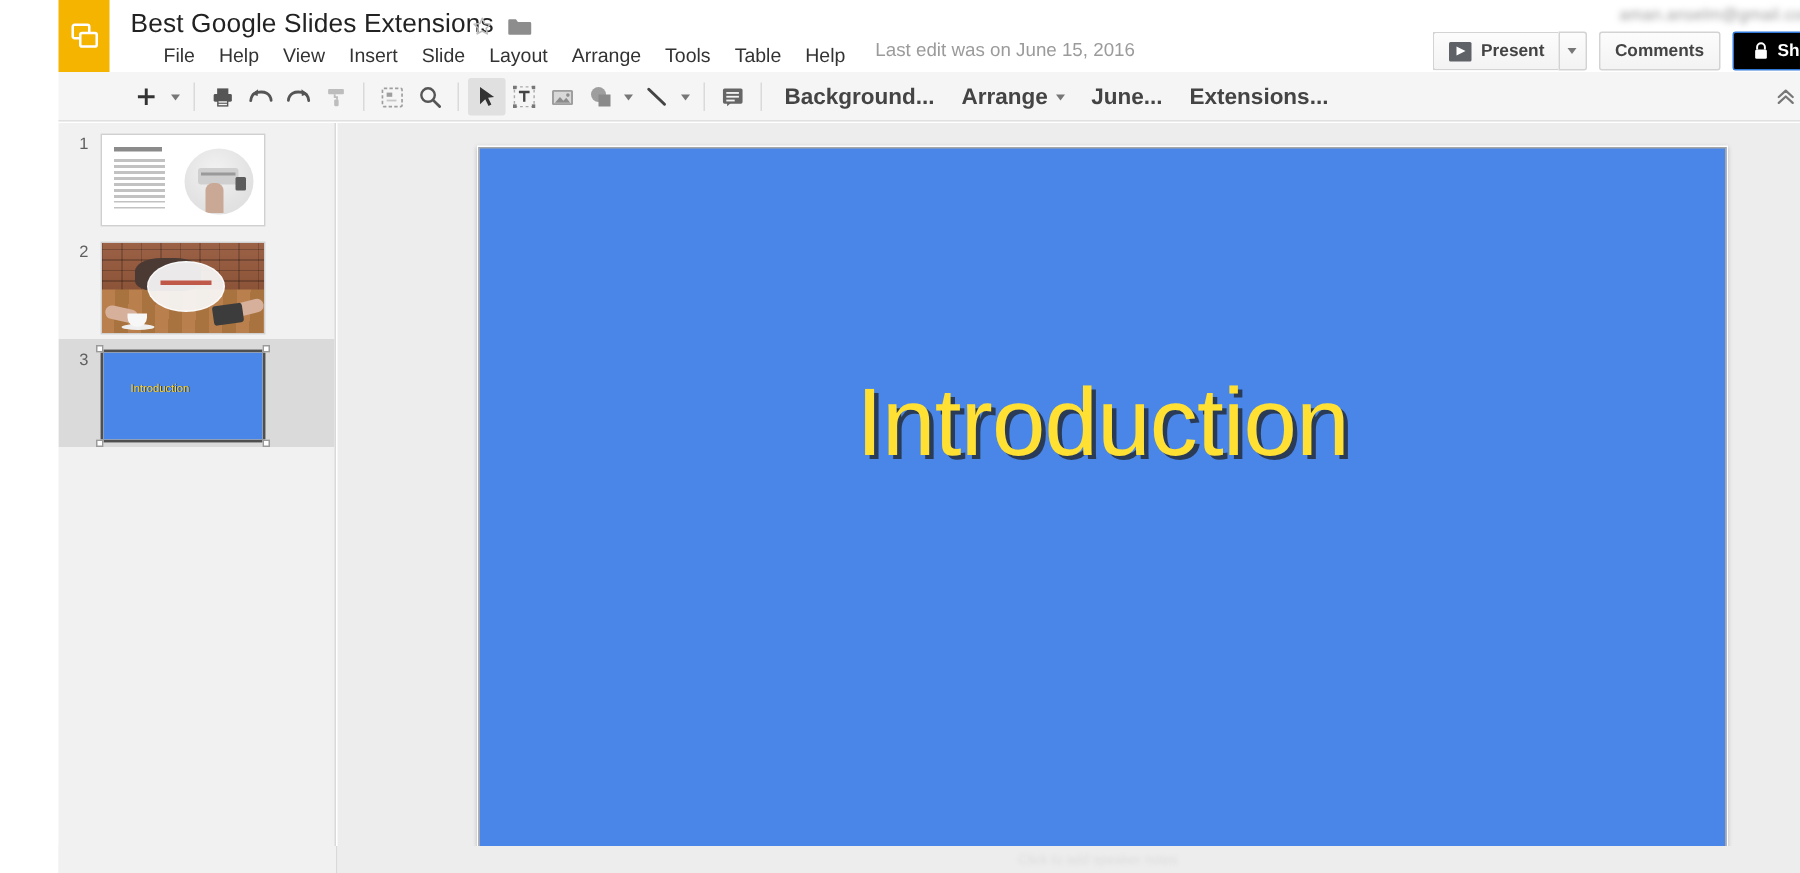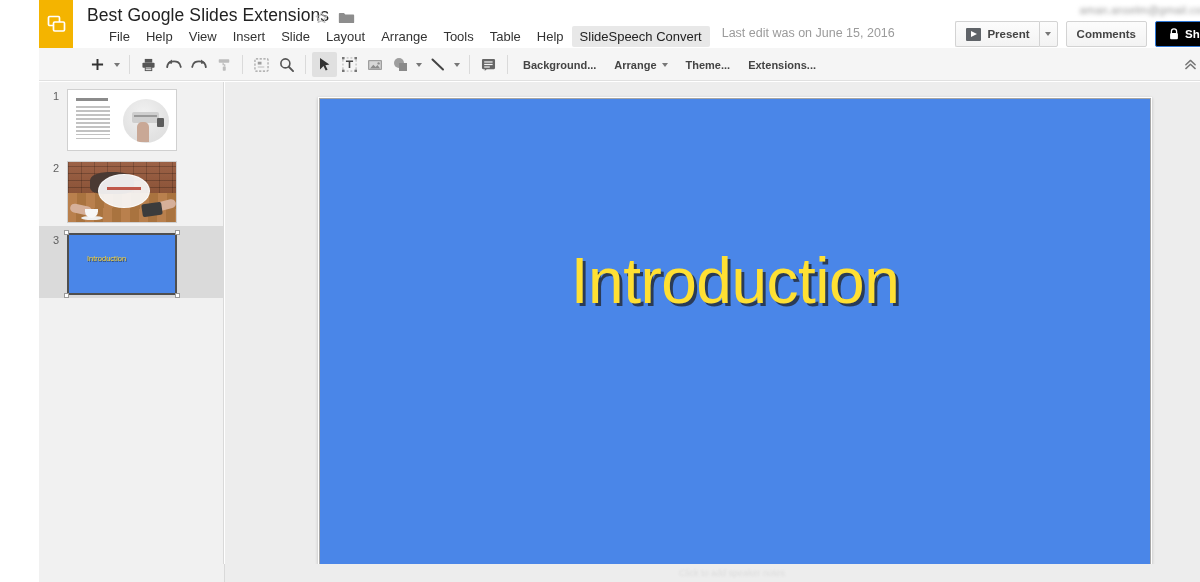--- a/index.html
+++ b/index.html
@@ -101,21 +101,21 @@
   }
   .tb-inner { position: absolute; left: 46px; top: 0; height: 33px; display: flex; align-items: center; }
   .tb-btn {
     width: 25px; height: 25px; display: flex; align-items: center; justify-content: center;
     border-radius: 2px; cursor: pointer; color: #555;
   }
   .tb-btn.sel { background: #e0e0e0; }
   .tb-sep { width: 1px; height: 19px; background: #dadada; margin: 0 6px; }
   .tb-caret { width: 13px; height: 25px; display:flex;align-items:center;justify-content:center;cursor:pointer; }
   .tb-text-btn {
-    font-size: 11px; color: #444; font-weight: bold;
+    font-size: 15px; color: #444; font-weight: bold;
     padding: 5px 9px; border-radius: 2px; cursor: pointer; white-space: nowrap;
     display: flex; align-items: center; gap: 5px;
   }
   .tb-collapse { position: absolute; right: 36px; top: 4px; width: 25px; height: 25px;
     display:flex;align-items:center;justify-content:center;cursor:pointer; }
 
   
   .filmstrip {
     position: absolute; left: 0; top: 82px; width: 185px; height: 500px;
     background: #f1f1f1; border-right: 1px solid #d9d9d9; overflow: hidden;
@@ -259,21 +259,20 @@
       <div class="menu-item">File</div>
       <div class="menu-item">Help</div>
       <div class="menu-item">View</div>
       <div class="menu-item">Insert</div>
       <div class="menu-item">Slide</div>
       <div class="menu-item">Layout</div>
       <div class="menu-item">Arrange</div>
       <div class="menu-item">Tools</div>
       <div class="menu-item">Table</div>
       <div class="menu-item">Help</div>
-      <div class="menu-item addon">SlideSpeech Convert</div>
       <div class="lastedit">Last edit was on June 15, 2016</div>
     </div>
 
     <div class="hdr-btns">
       <div style="display:flex;align-items:center;">
         <div class="btn btn-present">
           <span class="present-glyph">
               <i></i>
             </span>
           <span>Present</span>
@@ -413,21 +412,21 @@
         </svg>
       </div>
 
       <div class="tb-sep"></div>
 
       <div class="tb-text-btn">Background...</div>
       <div class="tb-text-btn">
         <span>Arrange</span>
         <span class="caret-dn"></span>
       </div>
-      <div class="tb-text-btn">Theme...</div>
+      <div class="tb-text-btn">June...</div>
       <div class="tb-text-btn">Extensions...</div>
     </div>
 
     <div class="tb-collapse">
       <svg width="15" height="13" viewBox="0 0 16 14">
         <path d="M3 7.2L8 2.6l5 4.6M3 11.4L8 6.8l5 4.6" fill="none" stroke="#777" stroke-width="1.6" stroke-linecap="round" stroke-linejoin="round"></path>
       </svg>
     </div>
   </div>
 

